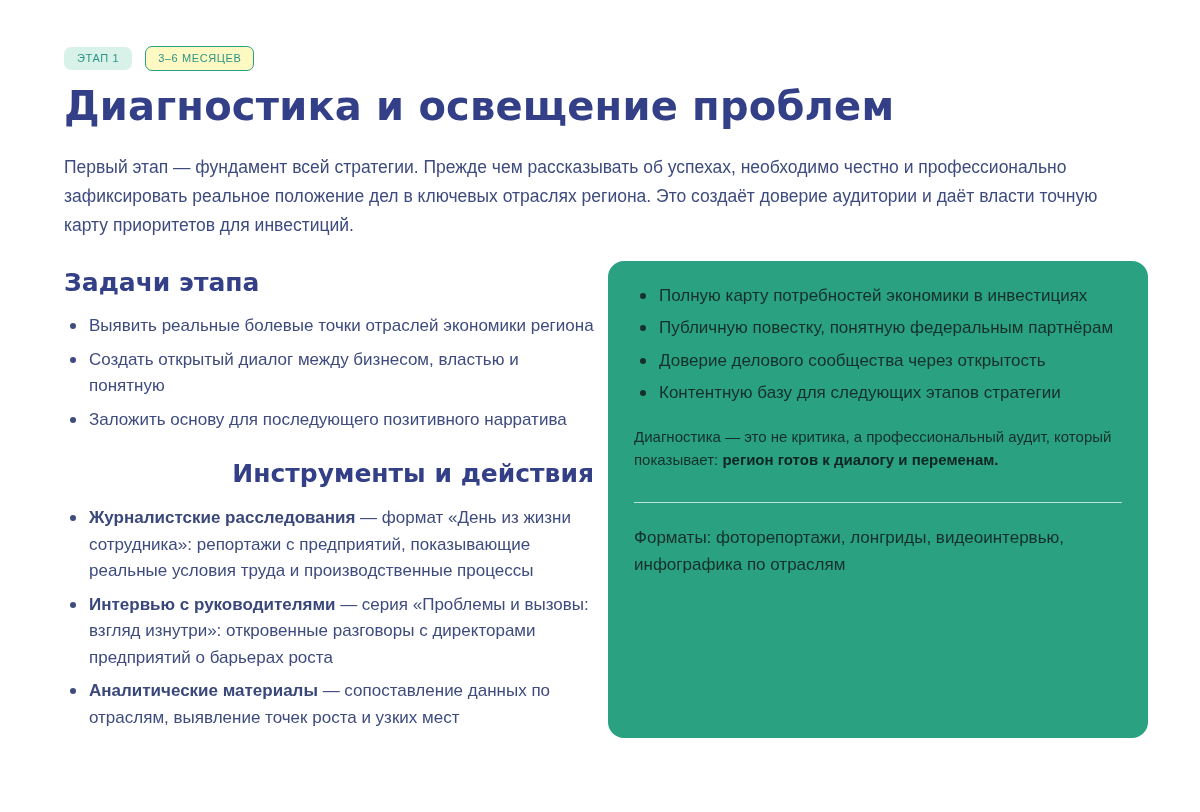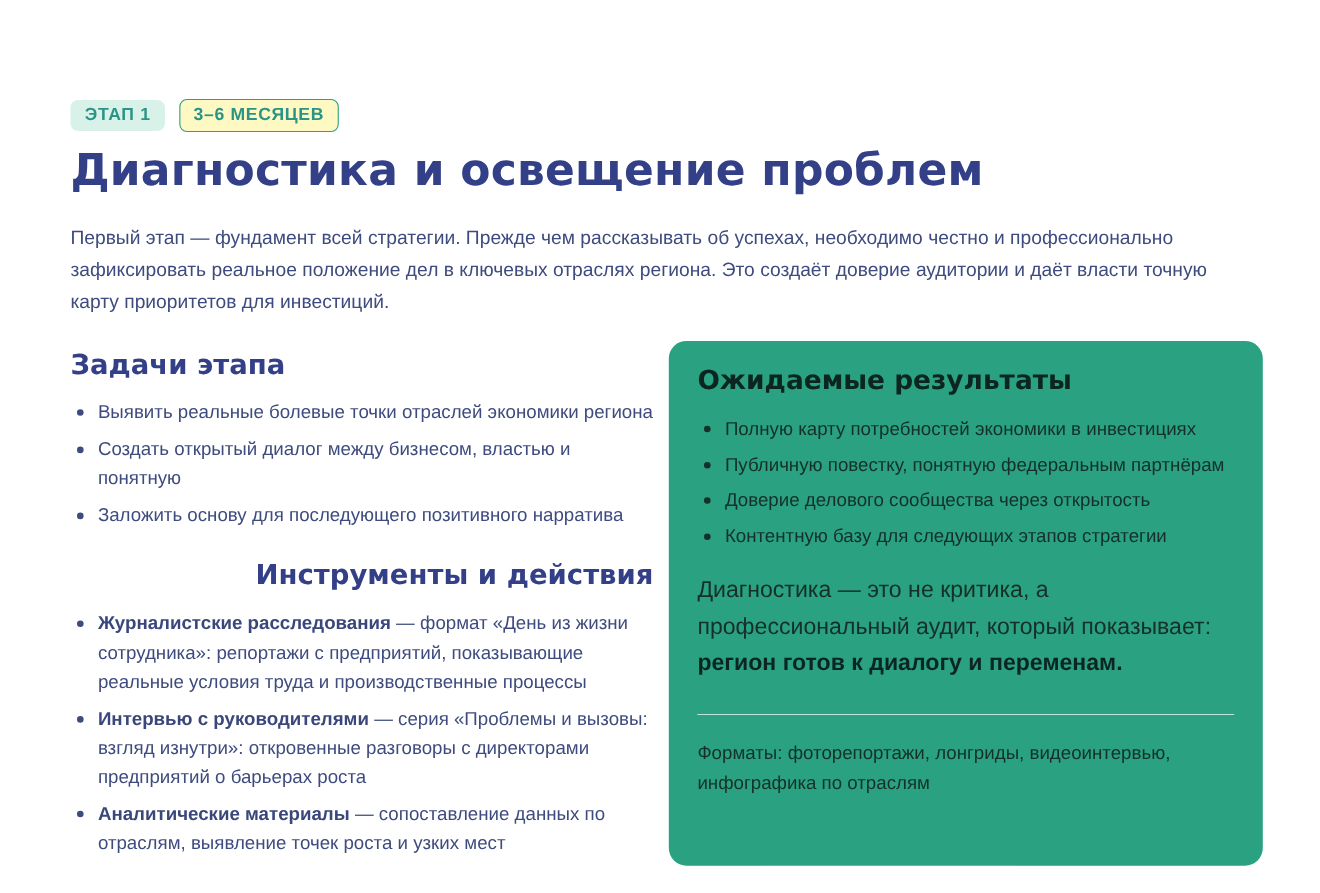--- a/index.html
+++ b/index.html
@@ -6,22 +6,22 @@
   body{
     width:1200px;height:812px;background:#ffffff;
     font-family:"Liberation Sans","DejaVu Sans",sans-serif;
     color:#3e4b7e;overflow:hidden;
   }
   .page{padding:46px 52px 0 64px;}
 
   
   .badges{display:flex;gap:13px;align-items:center;}
   .badge{
-    font-size:16px;font-weight:bold;letter-spacing:.6px;
-    padding:6px 13px;border-radius:7px;line-height:1;white-space:nowrap;margin-top:44px;
+    font-size:11px;font-weight:normal;letter-spacing:.6px;
+    padding:6px 13px;border-radius:7px;line-height:1;white-space:nowrap;
   }
   .badge-stage{background:#d9f2e9;color:#2b9486;}
   .badge-duration{background:#fef9c3;border:1.5px solid #2aa181;color:#2b9486;padding:6px 12px;}
 
   
   h1.title{
     margin:13px 0 0;
     font-family:"DejaVu Sans","Liberation Sans",sans-serif;
     font-weight:bold;font-size:40px;line-height:1.1;
     color:#333f87;letter-spacing:.2px;
@@ -65,21 +65,21 @@
     box-sizing:border-box;
   }
   .card h2.card-heading{
     margin:0 0 17px;
     font-family:"DejaVu Sans","Liberation Sans",sans-serif;
     font-weight:bold;font-size:24px;line-height:1.2;color:#0b2620;
   }
   .card .card-intro{margin:0 0 17px;font-size:17px;line-height:1.55;color:#143029;}
   .card ul.bullets li{color:#143029;margin-bottom:6px;}
   .card ul.bullets li::before{background:#143029;}
-  .card .summary{margin:18px 0 0;font-size:21px;line-height:1.58;color:#143029;}
+  .card .summary{margin:18px 0 0;font-size:15px;line-height:1.58;color:#143029;}
   .card .summary b{color:#0b2620;}
   .card hr.divider{
     border:none;border-top:1px solid rgba(255,255,255,.7);
     margin:30px 0 22px;
   }
   .card .formats{margin:0;font-size:17px;line-height:1.58;color:#143029;max-width:470px;}
 </style>
 </head>
 <body>
 
@@ -108,21 +108,20 @@
       <h2 class="section-heading tools-heading">Инструменты и действия</h2>
       <ul class="bullets">
         <li><span class="lead">Журналистские расследования</span><span> — формат «День из жизни сотрудника»: репортажи с предприятий, показывающие реальные условия труда и производственные процессы</span></li>
         <li><span class="lead">Интервью с руководителями</span><span> — серия «Проблемы и вызовы: взгляд изнутри»: откровенные разговоры с директорами предприятий о барьерах роста</span></li>
         <li><span class="lead">Аналитические материалы</span><span> — сопоставление данных по отраслям, выявление точек роста и узких мест</span></li>
       </ul>
 
     </div>
 
     <div class="card">
-      <h2 class="card-heading">Ожидаемые результаты</h2>
       <ul class="bullets">
         <li>Полную карту потребностей экономики в инвестициях</li>
         <li>Публичную повестку, понятную федеральным партнёрам</li>
         <li>Доверие делового сообщества через открытость</li>
         <li>Контентную базу для следующих этапов стратегии</li>
       </ul>
       <p class="summary"><span>Диагностика — это не критика, а профессиональный аудит, который показывает: </span><b>регион готов к диалогу и переменам.</b></p>
       <hr class="divider">
       <p class="formats">Форматы: фоторепортажи, лонгриды, видеоинтервью, инфографика по отраслям</p>
     </div>

